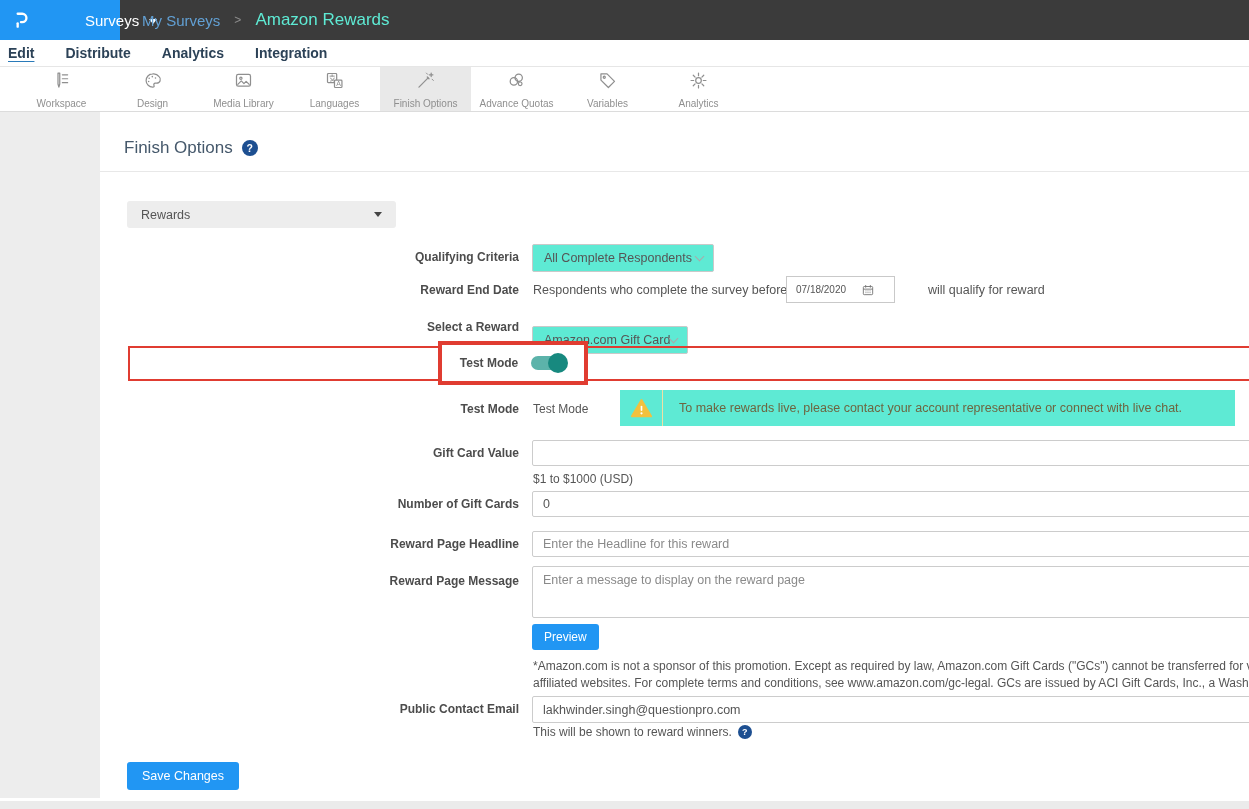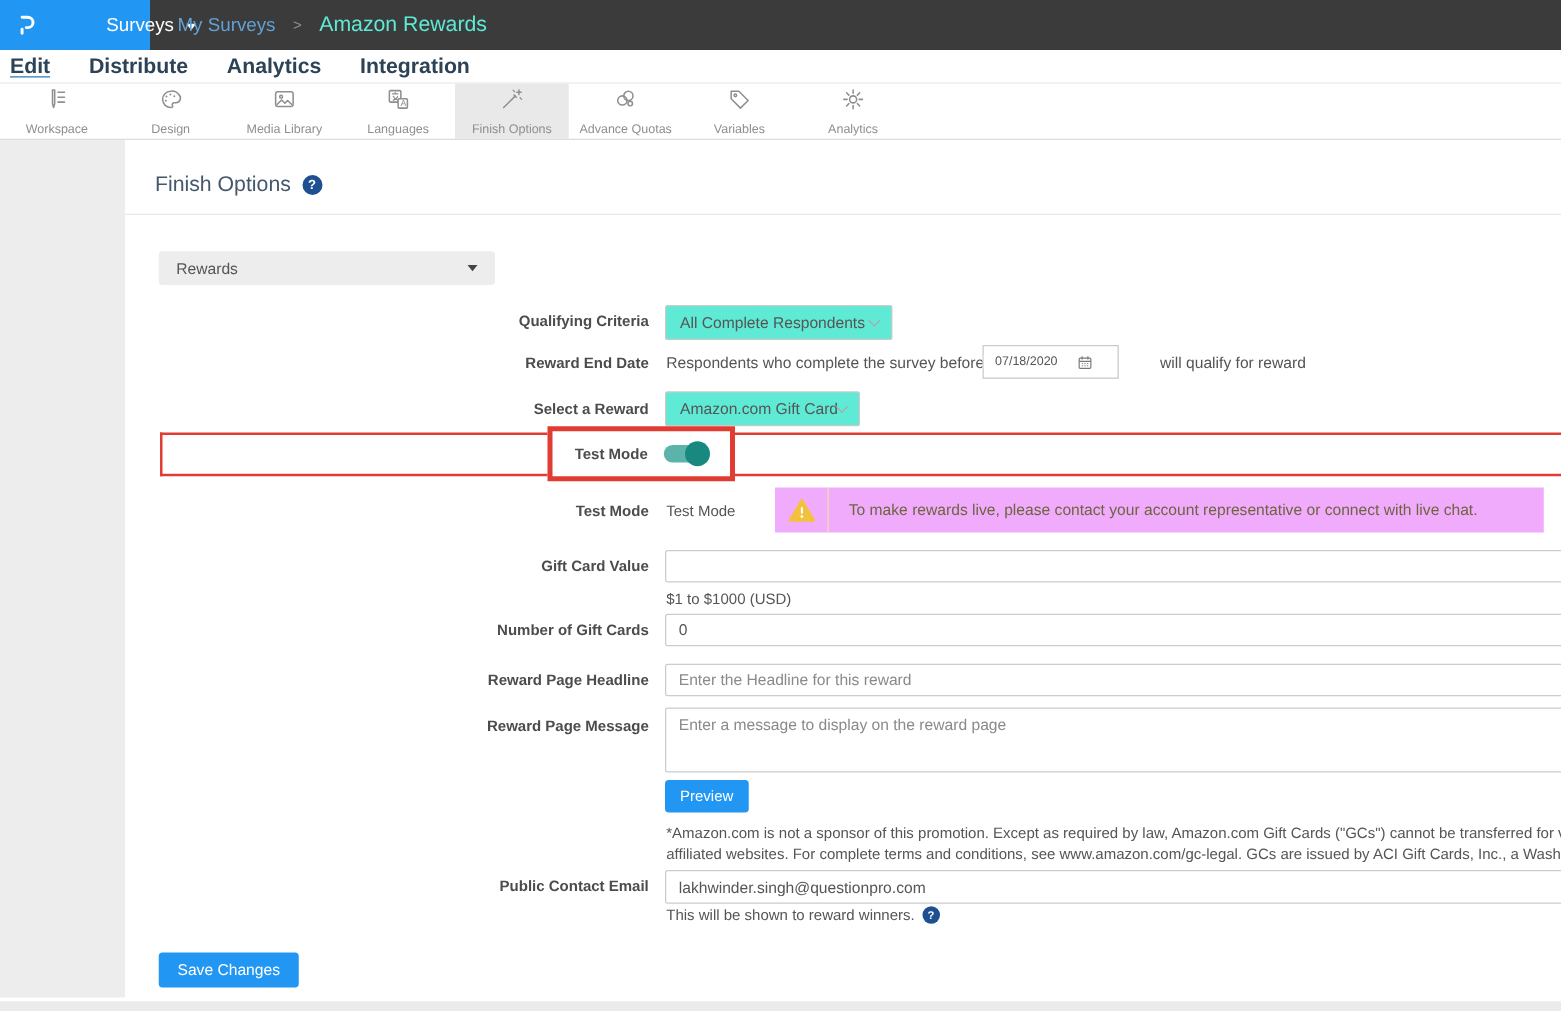--- a/index.html
+++ b/index.html
@@ -14,26 +14,26 @@
   .brand { width:120px; height:40px; background:#2196f3; display:flex; align-items:center; padding-left:11px; gap:8px; cursor:pointer; }
   .brand-label { color:#fff; font-size:15px;margin-left:46px; }
   .caret-down { width:0; height:0; border-left:4px solid transparent; border-right:4px solid transparent; border-top:5px solid #fff; margin-left:2px; margin-top:2px; }
   .breadcrumb { display:flex; align-items:center; margin-left:22px; gap:14px; }
   .bc-parent { color:#62a0d4; font-size:15px; cursor:pointer; }
   .bc-sep { color:#8d8d8d; font-size:12px; }
   .bc-current { color:#5eead4; font-size:17px; }
 
   
   .tabbar { position:absolute; top:40px; left:0; width:1249px; height:27px; background:#fff; border-bottom:1px solid #e6e6e6; display:flex; align-items:center; }
-  .tab { font-size:17px; font-weight:700; color:#2c4257; margin-left:31px; cursor:pointer; }
+  .tab { font-size:14px; font-weight:700; color:#2c4257; margin-left:31px; cursor:pointer; }
   .tab.first { margin-left:8px; }
   .tab.active { text-decoration:underline; text-decoration-color:#2a7ab9; text-underline-offset:3px; }
 
   
-  .toolbar { position:absolute; top:67px; left:0; width:1249px; height:45px; background:#fff; border-bottom:1px solid #dcdcdc; display:flex; }
+  .toolbar { position:absolute; top:67px; left:0; width:1249px; height:45px; background:#fff; border-bottom:1px solid #dcdcdc; display:flex;padding-left:16px; }
   .tool { width:91px; height:44px; display:flex; flex-direction:column; align-items:center; justify-content:center; gap:3px; cursor:pointer; }
   .tool.active { background:#e9e9e9; }
   .tool svg { width:21px; height:21px; stroke:#8f8f8f; fill:none; stroke-width:1.4; stroke-linecap:round; stroke-linejoin:round; }
   .tool-label { font-size:10px; color:#8f8f8f; white-space:nowrap; }
 
   
   .left-strip { position:absolute; left:0; top:112px; width:100px; height:686px; background:#ededed; }
   .bottom-strip { position:absolute; left:0; top:801px; width:1249px; height:8px; background:#ebebeb; }
   .content { position:absolute; left:100px; top:112px; width:1149px; height:689px; background:#fff; }
 
@@ -62,21 +62,21 @@
   .date-wrap svg { width:14px; height:14px; stroke:#777; fill:none; stroke-width:1.6; }
 
   
   .red-band { position:absolute; left:28px; top:234px; width:1121px; height:35px; border-top:2px solid #e03c31; border-bottom:2px solid #e03c31; border-left:2px solid #e03c31; }
   .red-box { position:absolute; left:338px; top:229px; width:150px; height:44px; border:4px solid #e03c31; background:#fff; display:flex; align-items:center; justify-content:center; gap:13px; z-index:2; }
   .red-box .tlabel { font-size:12px; font-weight:700; color:#4c4c4c; }
   .toggle { position:relative; width:35px; height:14px; border-radius:7px; background:#5cb3aa; cursor:pointer; }
   .toggle .knob { position:absolute; right:-2px; top:-3px; width:20px; height:20px; border-radius:50%; background:#17897f; }
 
   
-  .warn-box { position:absolute; left:520px; top:278px; width:615px; height:36px; background:#f0abfc; display:flex; align-items:center; }
+  .warn-box { position:absolute; left:520px; top:278px; width:615px; height:36px; background:#5eead4; display:flex; align-items:center; }
   .warn-icon-wrap { width:42px; display:flex; justify-content:center; align-items:center; }
   .warn-sep { width:1px; height:36px; background:#efe0a4; }
   .warn-text { margin-left:16px; font-size:12.5px; color:#6d6540; white-space:nowrap; }
 
   .btn { position:absolute; background:#2196f3; color:#fff; border:none; border-radius:3px; font-family:inherit; cursor:pointer; }
   .preview-btn { left:432px; top:512px; font-size:12px; padding:6px 12px; }
   .save-btn { left:27px; top:650px; font-size:12.5px; padding:7px 15px; }
 
   .disclaimer { position:absolute; left:433px; top:546px; font-size:12px; color:#555; line-height:17px; white-space:nowrap; }
 </style>
@@ -230,21 +230,21 @@
       <svg viewBox="0 0 24 24">
           <rect x="4" y="6" width="16" height="14" rx="1.5"></rect>
           <path d="M8 3.5V8M16 3.5V8M4 10.5h16"></path>
           <path d="M7.5 13.5h2M11 13.5h2M14.5 13.5h2M7.5 16.5h2M11 16.5h2M14.5 16.5h2" stroke-width="1.2"></path>
         </svg>
     </span>
   </div>
   <div class="txt" style="left:828px; top:171px">will qualify for reward</div>
 
   <div class="form-label" style="top:208px">Select a Reward</div>
-  <div class="sel" style="left:432px; top:201px; width:156px">
+  <div class="sel" style="left:432px; top:214px; width:156px">
     <span>Amazon.com Gift Card</span>
     <span class="chev"></span>
   </div>
 
   <div class="red-band"></div>
   <div class="red-box">
     <span class="tlabel">Test Mode</span>
     <span class="toggle">
         <span class="knob"></span>
       </span>

